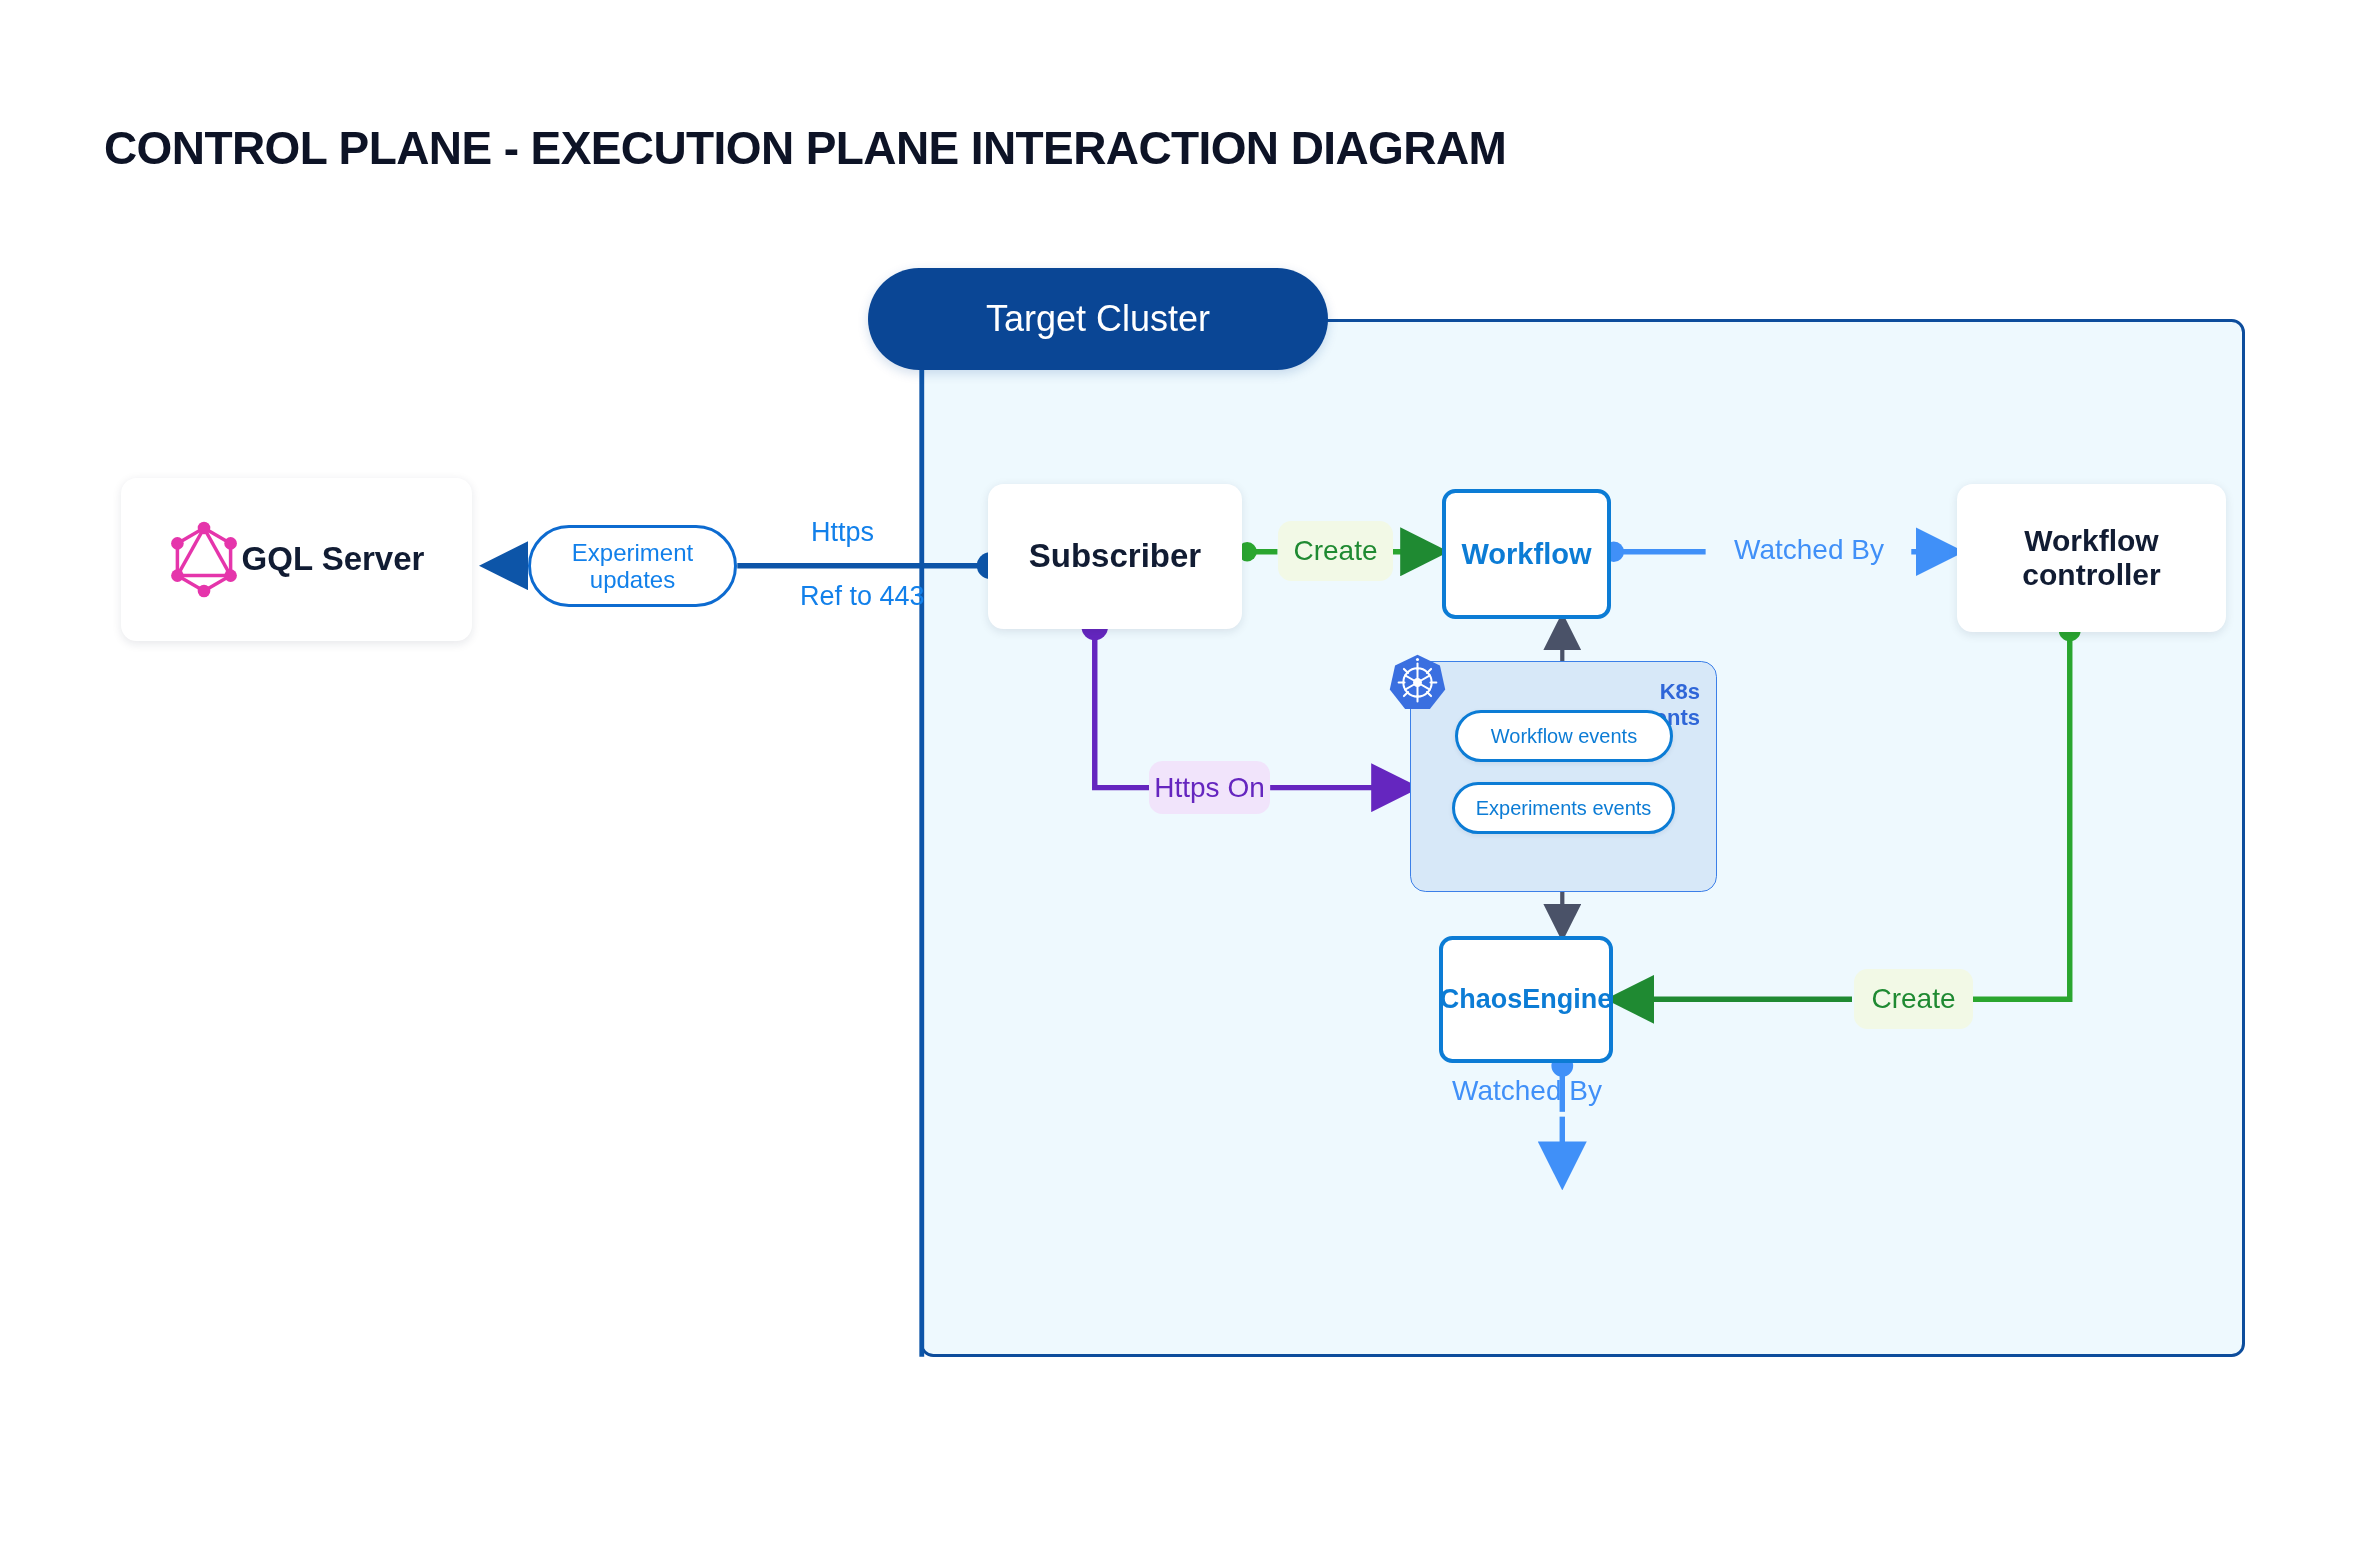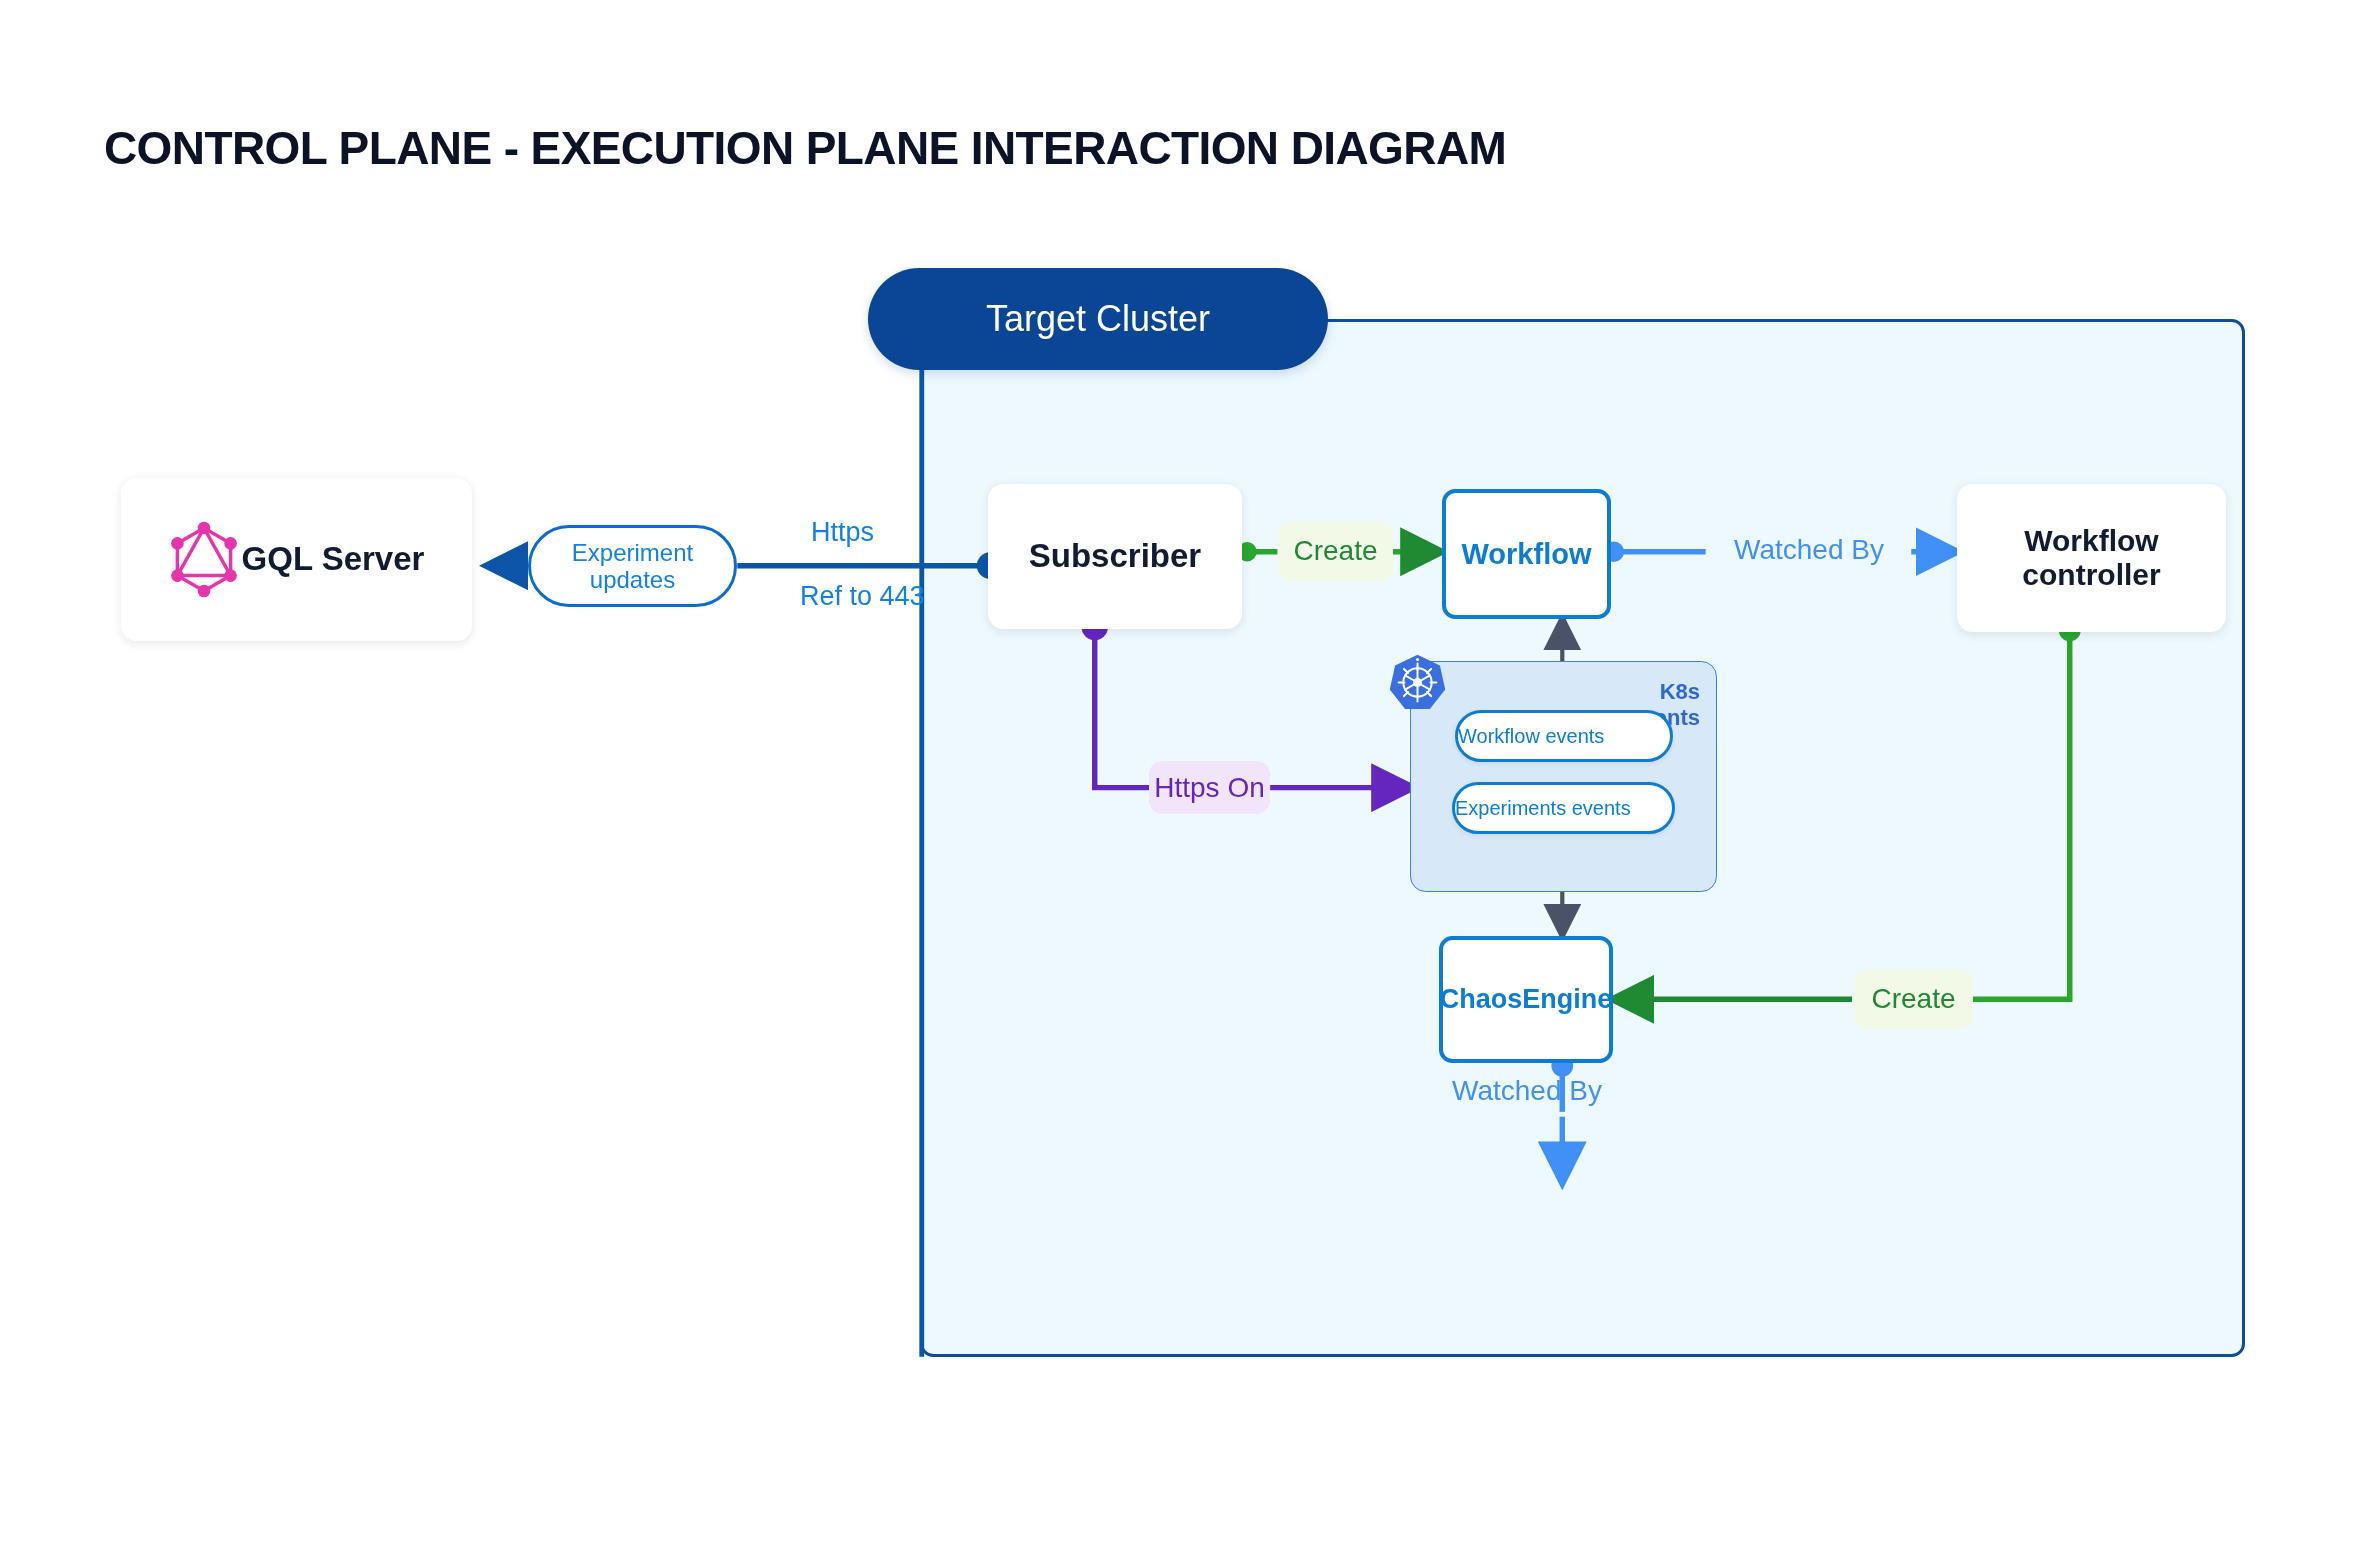--- a/index.html
+++ b/index.html
@@ -141,20 +141,21 @@
     color: #2f66d8;
   }
   .pill-event {
     position: absolute;
     background: #ffffff;
     border: 3px solid #0c7cd5;
     border-radius: 36px;
     color: #0c7cd5;
     display: flex;
     align-items: center;
+    justify-content: center;
     box-sizing: border-box;
     font-size: 20px;
     box-shadow: 0 1.8px 4.8px rgba(15,30,60,0.08);
   }
   #pill-workflow-events {
     left: 1455px; top: 710px; width: 218px; height: 52px;
   }
   #pill-experiments-events {
     left: 1452px; top: 782px; width: 223px; height: 52px;
   }

